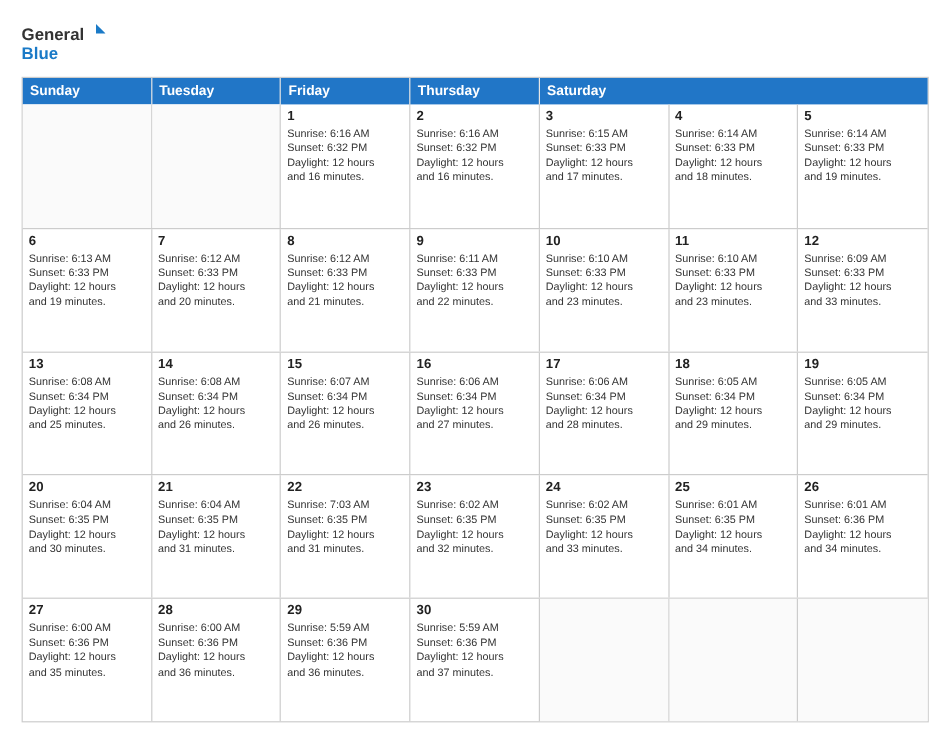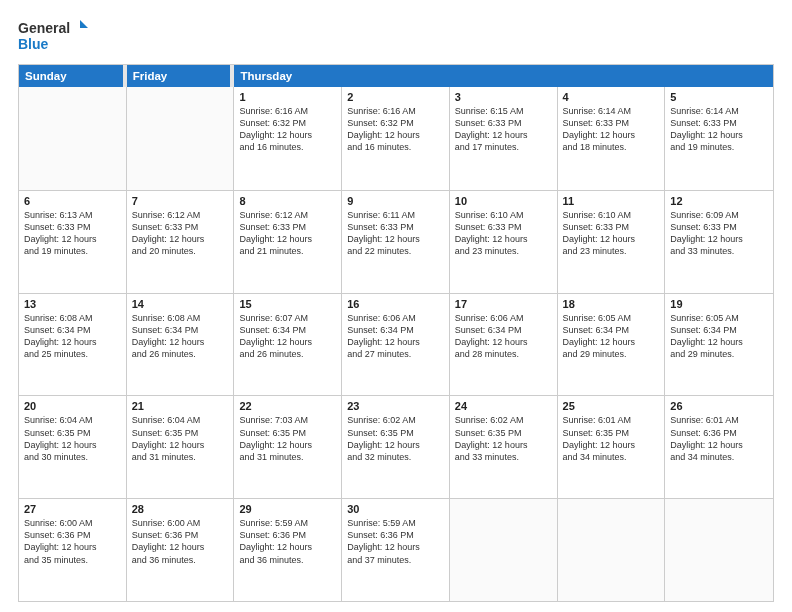--- a/index.html
+++ b/index.html
@@ -50,21 +50,21 @@
     .cal-header {
       display: grid;
       grid-template-columns: repeat(7, 1fr);
       background: #2176c7;
     }
     .cal-header-cell {
       color: #fff;
       font-size: 11.5px;
       font-weight: bold;
       padding: 5px 6px;
-      border-right: 4px solid #e5e5e5;
+      border-right: 1px solid #e5e5e5;
       text-align: left;
     }
     .cal-header-cell:last-child { border-right: none; }
     .cal-body {
       flex: 1;
       display: grid;
       grid-template-rows: repeat(5, 1fr);
     }
     .cal-row {
       display: grid;
@@ -110,22 +110,24 @@
   </div>
     <div class="title-block">
       <div class="month-title"></div>
       <div class="subtitle"></div>
     </div>
   </div>
 
   <div class="calendar">
     <div class="cal-header">
     <div class="cal-header-cell">Sunday</div>
+        <div class="cal-header-cell">Tuesday</div>
         <div class="cal-header-cell">Friday</div>
         <div class="cal-header-cell">Thursday</div>
+        <div class="cal-header-cell">Saturday</div>
       </div>
     <div class="cal-body">
     <div class="cal-row">
           <div class="cal-cell empty"></div>
           <div class="cal-cell empty"></div>
           <div class="cal-cell">
             <span class="day-num">1</span>
             <span class="cell-line">Sunrise: 6:16 AM</span>
             <span class="cell-line">Sunset: 6:32 PM</span>
             <span class="cell-line">Daylight: 12 hours</span>

